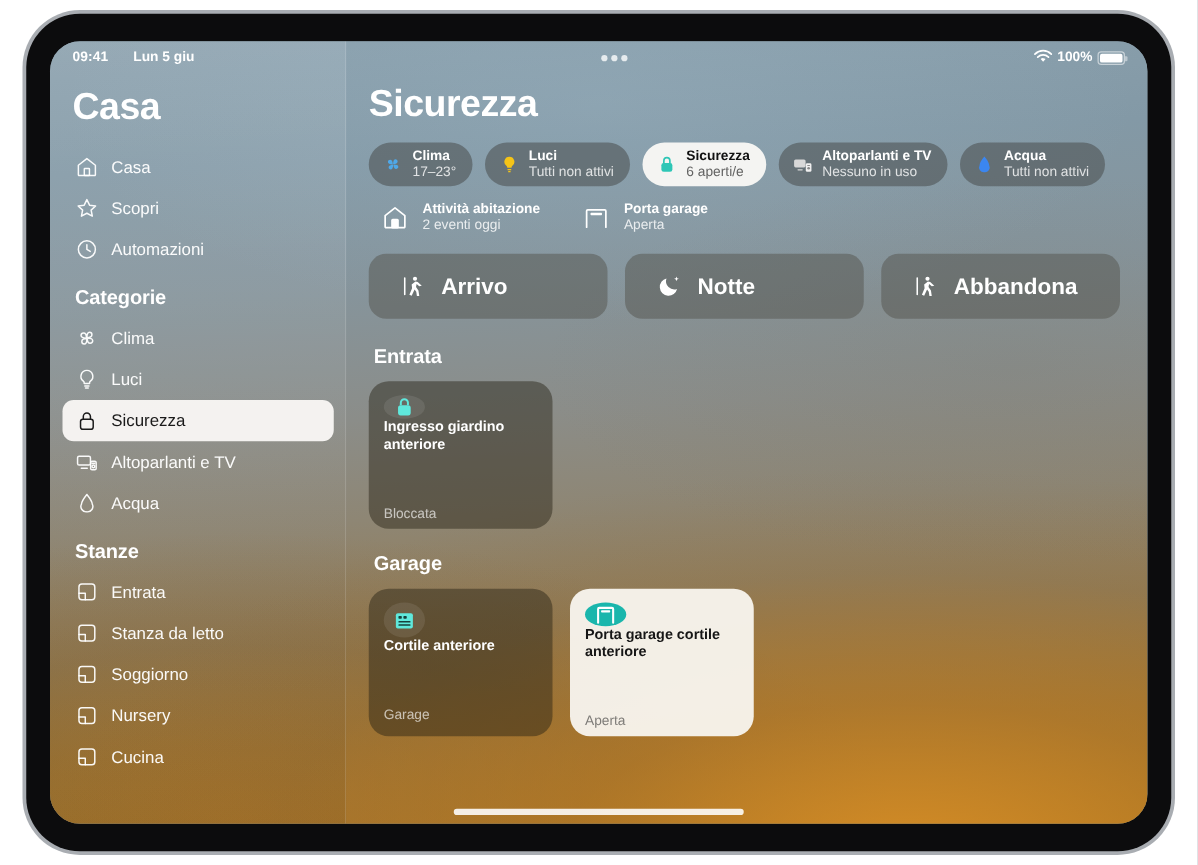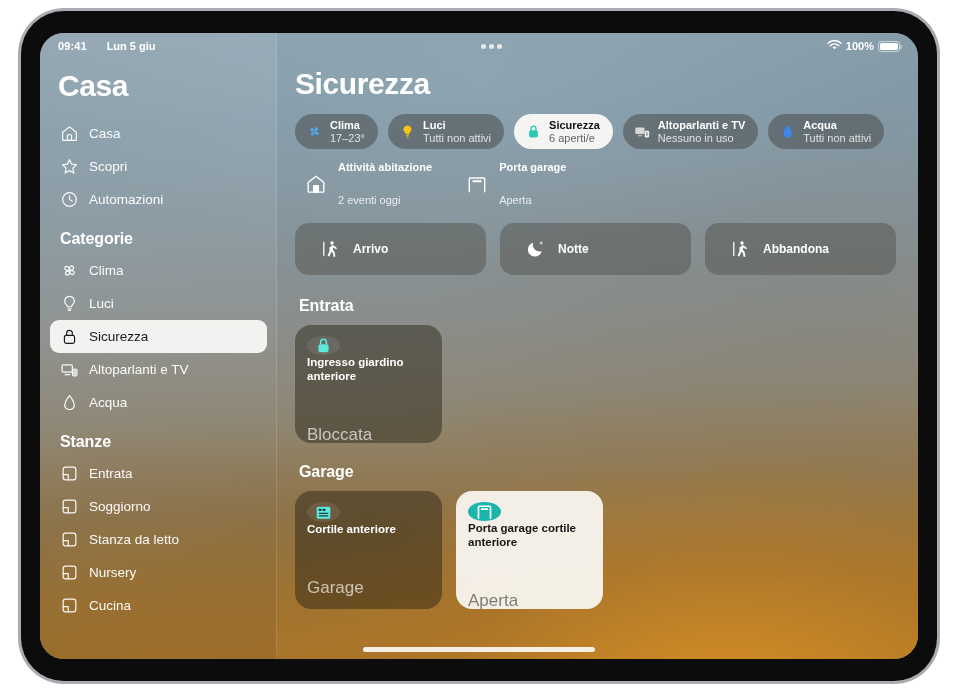--- a/index.html
+++ b/index.html
@@ -173,33 +173,33 @@
   .inforow { display: flex; gap: 34px; margin: 5px 0 16px 10px; }
   .info {
     display: flex; align-items: center; gap: 11px;
     color: #ffffff;
     cursor: default;
   }
   .info-ico { width: 22px; height: 22px; flex: 0 0 22px; display:flex; align-items:center; justify-content:center; }
   .info-ico svg { width: 22px; height: 22px; fill: none; stroke: #ffffff; stroke-width: 1.5; stroke-linecap: round; stroke-linejoin: round; }
   .info-txt { display: flex; flex-direction: column; line-height: 1.2; }
   .info-name { font-size: 11px; font-weight: bold; }
-  .info-sub { font-size: 11px; color: rgba(255,255,255,0.82); margin-top: 20px; }
+  .info-sub { font-size: 11px; color: rgba(255,255,255,0.82); }
 
   
   .scenes { display: flex; gap: 14px; margin-bottom: 22px; }
   .scene {
     flex: 1;
     height: 52px;
     border-radius: 14px;
     background: rgba(86,86,80,0.52);
     display: flex; align-items: center; gap: 12px;
     padding-left: 26px;
     color: #ffffff;
-    font-size: 12px;
+    font-size: 18px;
     font-weight: bold;
     cursor: default;
   }
   .scene-ico { width: 20px; height: 20px; flex: 0 0 20px; display:flex; align-items:center; justify-content:center; }
   .scene-ico svg { width: 20px; height: 20px; }
 
   
   .section-title {
     color: #ffffff;
     font-size: 16px;
@@ -222,21 +222,21 @@
     width: 33px; height: 33px; border-radius: 50%;
     background: rgba(255,255,255,0.09);
     display: flex; align-items: center; justify-content: center;
   }
   .tile.on .tile-ico-wrap { background: #1ab6ac; }
   .tile-ico svg { width: 19px; height: 19px; display: block; }
   .tile-txt { display: flex; flex-direction: column; gap: 40px; }
   .tile-name {
     color: #ffffff; font-size: 11.5px; font-weight: bold; line-height: 1.22;
   }
-  .tile-state { color: rgba(255,255,255,0.66); font-size: 17px; line-height: 1.3; margin-top: 1px; }
+  .tile-state { color: rgba(255,255,255,0.66); font-size: 11px; line-height: 1.3; margin-top: 1px; }
   .tile.on .tile-name { color: #161616; }
   .tile.on .tile-state { color: rgba(40,40,40,0.58); }
 
   
   .home-indicator {
     position: absolute;
     bottom: 7px; left: 50%; transform: translateX(-50%);
     width: 232px; height: 5px; border-radius: 3px;
     background: rgba(255,255,255,0.88);
     z-index: 45;
@@ -375,30 +375,30 @@
               </span>
               <span class="nav-label">Entrata</span>
             </div>
             <div class="nav-item">
               <span class="ico">
                 <svg viewBox="0 0 24 24">
                     <rect x="4" y="4" width="16" height="16" rx="3"></rect>
                     <path d="M4 13.4h6.4V20"></path>
                   </svg>
               </span>
-              <span class="nav-label">Soggiorno</span>
+              <span class="nav-label">Stanza da letto</span>
             </div>
             <div class="nav-item">
               <span class="ico">
                 <svg viewBox="0 0 24 24">
                     <rect x="4" y="4" width="16" height="16" rx="3"></rect>
                     <path d="M4 13.4h6.4V20"></path>
                   </svg>
               </span>
-              <span class="nav-label">Stanza da letto</span>
+              <span class="nav-label">Soggiorno</span>
             </div>
             <div class="nav-item">
               <span class="ico">
                 <svg viewBox="0 0 24 24">
                     <rect x="4" y="4" width="16" height="16" rx="3"></rect>
                     <path d="M4 13.4h6.4V20"></path>
                   </svg>
               </span>
               <span class="nav-label">Nursery</span>
             </div>

